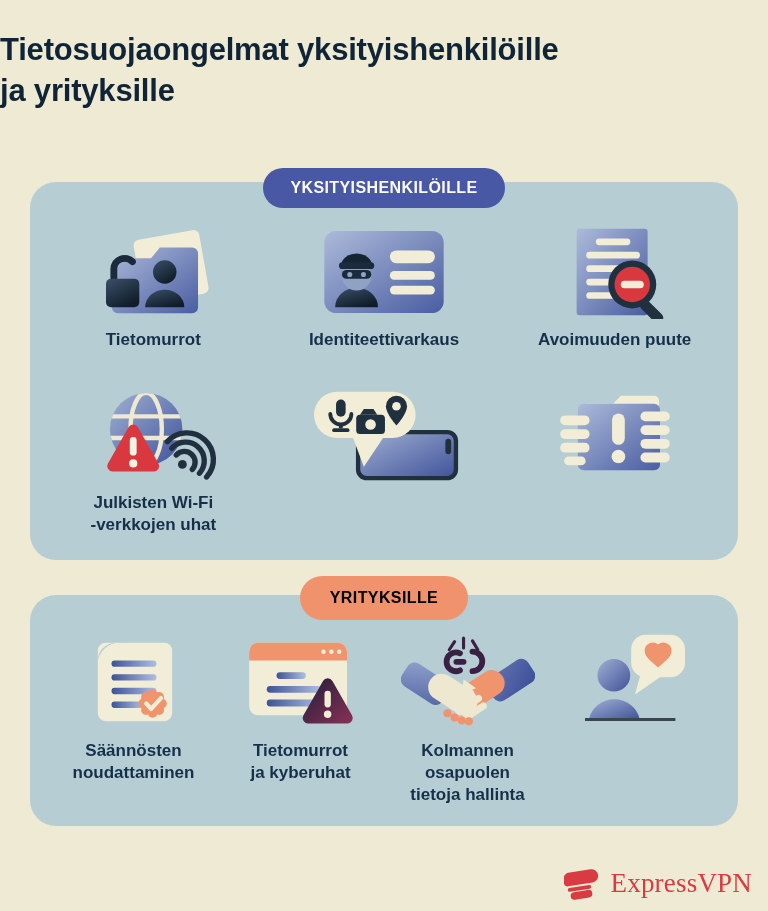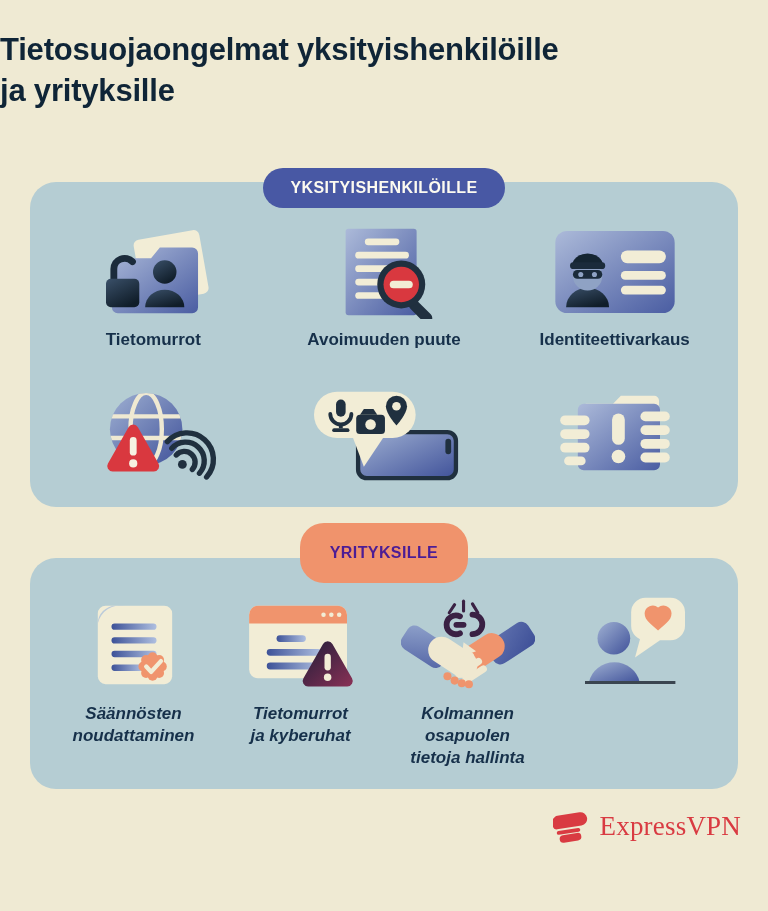--- a/index.html
+++ b/index.html
@@ -28,31 +28,31 @@
     width:max-content;
     margin:16px auto;
     padding:11px 27px;
     border-radius:24px;
     font-size:16px;
     font-weight:700;
     letter-spacing:0.4px;
     white-space:nowrap;
   }
   .badge-blue  { background:#4858A4; color:#FCFAF0; margin-top:56px; margin-bottom:-26px; }
-  .badge-orange{ background:#F0936C; color:#4c1d95; margin-top:16px; margin-bottom:-25px; padding:21px 30px; }
+  .badge-orange{ background:#F0936C; color:#000000; margin-top:16px; margin-bottom:-25px; padding:13px 30px; }
 
   .panel {
     position:relative;
     z-index:1;
     margin:0 30px;
     background:#B5CDD3;
     border-radius:26px;
   }
   .panel-individuals { padding:42px 8px 24px; }
-  .panel-businesses  { padding:36px 20px 20px;font-style:italic; }
+  .panel-businesses  { padding:36px 20px 20px; }
 
   .grid { display:grid; }
   .grid-3 { grid-template-columns:repeat(3,1fr); row-gap:36px; }
   .grid-4 { grid-template-columns:repeat(4,1fr); }
 
   .item { display:flex; flex-direction:column; align-items:center; }
   .icon-box {
     height:96px;
     display:flex;
     align-items:center;
@@ -63,26 +63,26 @@
     margin-top:9px;
     font-size:17px;
     font-weight:600;
     line-height:1.3;
     color:#16304A;
     text-align:center;
     white-space:pre-line;
   }
 
   .footer {
-    margin-top:18px;
+    margin-top:38px;
     display:flex;
     justify-content:flex-end;
     align-items:center;
     gap:9px;
-    padding-right:27px;
+    padding-right:16px;
   }
   .logo-text {
     font-family:"Liberation Serif", serif;
     font-size:27px;
     color:#D93B42;
     letter-spacing:0.2px;
   }
   svg { display:block; }
 </style>
 </head>
@@ -138,38 +138,20 @@
                   <rect x="48" y="10" width="68" height="66" rx="6" fill="#F2EDD6"></rect>
                 </g>
               <path d="M28,34 h34 l9,-11 h33 a6,6 0 0 1 6,6 v55 a6,6 0 0 1 -6,6 h-76 a6,6 0 0 1 -6,-6 v-44 a6,6 0 0 1 6,-6 z" fill="url(#lgBlue)"></path>
               <circle cx="76" cy="48" r="12" fill="url(#lgDark)"></circle>
               <path d="M56,84 a20,18 0 0 1 40,0 z" fill="url(#lgDark)"></path>
               <path d="M24,58 v-13 a11,11 0 0 1 19,-7.5" stroke="#1B2B3B" stroke-width="7" fill="none" stroke-linecap="round"></path>
               <rect x="16" y="55" width="34" height="29" rx="5" fill="url(#lgDark)"></rect>
             </svg>
           </div>
           <div class="label">Tietomurrot</div>
-        </div>
-
-        <div class="item">
-          <div class="icon-box">
-            <svg width="110" height="94" viewBox="0 0 112 98">
-              <rect x="16" y="4" width="74" height="90" rx="3" fill="url(#lgBlue)"></rect>
-              <rect x="36" y="14" width="36" height="7" rx="3.5" fill="#F2EDD6"></rect>
-              <rect x="26" y="28" width="56" height="7" rx="3.5" fill="#F2EDD6"></rect>
-              <rect x="26" y="42" width="56" height="7" rx="3.5" fill="#F2EDD6"></rect>
-              <rect x="26" y="56" width="48" height="7" rx="3.5" fill="#F2EDD6"></rect>
-              <rect x="26" y="70" width="36" height="7" rx="3.5" fill="#F2EDD6"></rect>
-              <rect x="84" y="76" width="30" height="11" rx="5.5" transform="rotate(45 86 80)" fill="#20303F"></rect>
-              <circle cx="74" cy="62" r="25" fill="#20303F"></circle>
-              <circle cx="74" cy="62" r="18.5" fill="#D9383F"></circle>
-              <rect x="62" y="58" width="24" height="8" rx="4" fill="#F2EDD6"></rect>
-            </svg>
-          </div>
-          <div class="label">Avoimuuden puute</div>
         </div>
 
         <div class="item">
           <div class="icon-box">
             <svg width="126" height="90" viewBox="0 0 128 92">
               <rect x="3" y="4" width="122" height="84" rx="12" fill="url(#lgBlue)"></rect>
               <rect x="70" y="24" width="46" height="13" rx="6.5" fill="#F2EDD6"></rect>
               <rect x="70" y="45" width="46" height="9" rx="4.5" fill="#F2EDD6"></rect>
               <rect x="70" y="60" width="46" height="9" rx="4.5" fill="#F2EDD6"></rect>
               <path d="M14,82 a22,20 0 0 1 44,0 z" fill="url(#lgDark)"></path>
@@ -179,20 +161,38 @@
               <circle cx="43" cy="48.5" r="2.6" fill="#8FA2C4"></circle>
               <path d="M20,40 a16,13 0 0 1 32,0 z" fill="#152532"></path>
               <rect x="18" y="36" width="36" height="7" rx="3.5" fill="#1B2B3B"></rect>
             </svg>
           </div>
           <div class="label">Identiteettivarkaus</div>
         </div>
 
         <div class="item">
           <div class="icon-box">
+            <svg width="110" height="94" viewBox="0 0 112 98">
+              <rect x="16" y="4" width="74" height="90" rx="3" fill="url(#lgBlue)"></rect>
+              <rect x="36" y="14" width="36" height="7" rx="3.5" fill="#F2EDD6"></rect>
+              <rect x="26" y="28" width="56" height="7" rx="3.5" fill="#F2EDD6"></rect>
+              <rect x="26" y="42" width="56" height="7" rx="3.5" fill="#F2EDD6"></rect>
+              <rect x="26" y="56" width="48" height="7" rx="3.5" fill="#F2EDD6"></rect>
+              <rect x="26" y="70" width="36" height="7" rx="3.5" fill="#F2EDD6"></rect>
+              <rect x="84" y="76" width="30" height="11" rx="5.5" transform="rotate(45 86 80)" fill="#20303F"></rect>
+              <circle cx="74" cy="62" r="25" fill="#20303F"></circle>
+              <circle cx="74" cy="62" r="18.5" fill="#D9383F"></circle>
+              <rect x="62" y="58" width="24" height="8" rx="4" fill="#F2EDD6"></rect>
+            </svg>
+          </div>
+          <div class="label">Avoimuuden puute</div>
+        </div>
+
+        <div class="item">
+          <div class="icon-box">
             <svg width="132" height="94" viewBox="0 0 134 96">
               <defs>
                   <clipPath id="gclip">
                     <circle cx="60" cy="42" r="37"></circle>
                   </clipPath>
                 </defs>
               <circle cx="60" cy="42" r="37" fill="url(#lgBlue2)"></circle>
               <g clip-path="url(#gclip)" stroke="#EFE9D2" stroke-width="4.5" fill="none">
                 <line x1="18" y1="29" x2="102" y2="29"></line>
                 <line x1="18" y1="51" x2="102" y2="51"></line>
@@ -202,20 +202,22 @@
                 <path d="M86,75 a11,11 0 0 1 22,0"></path>
                 <path d="M78,73 a19,19 0 0 1 38,0"></path>
                 <path d="M70,71 a27,27 0 0 1 54,0"></path>
               </g>
               <circle cx="97" cy="78" r="4.5" fill="#20303F"></circle>
               <path d="M42,40 a5.5,5.5 0 0 1 9.6,0 l21,37 a5.5,5.5 0 0 1 -4.8,8.3 h-42 a5.5,5.5 0 0 1 -4.8,-8.3 z" fill="#D9383F"></path>
               <rect x="43.3" y="50" width="7" height="19" rx="3.5" fill="#F6F2E2"></rect>
               <circle cx="46.8" cy="77" r="4.2" fill="#F6F2E2"></circle>
             </svg>
           </div>
+          <div class="label">Julkisten Wi-Fi
+-verkkojen uhat</div>
         </div>
 
         <div class="item">
           <div class="icon-box">
             <svg width="166" height="94" viewBox="0 0 170 98">
               <rect x="58" y="46" width="102" height="48" rx="9" fill="url(#lgBlue2)" stroke="#20303F" stroke-width="4.5"></rect>
               <rect x="149" y="53" width="6" height="16" rx="3" fill="#20303F"></rect>
               <polygon points="52,50 64,82 84,52" fill="#F2EDD6"></polygon>
               <rect x="12" y="4" width="106" height="48" rx="24" fill="#F2EDD6"></rect>
               <g fill="#20303F" stroke="#20303F">

